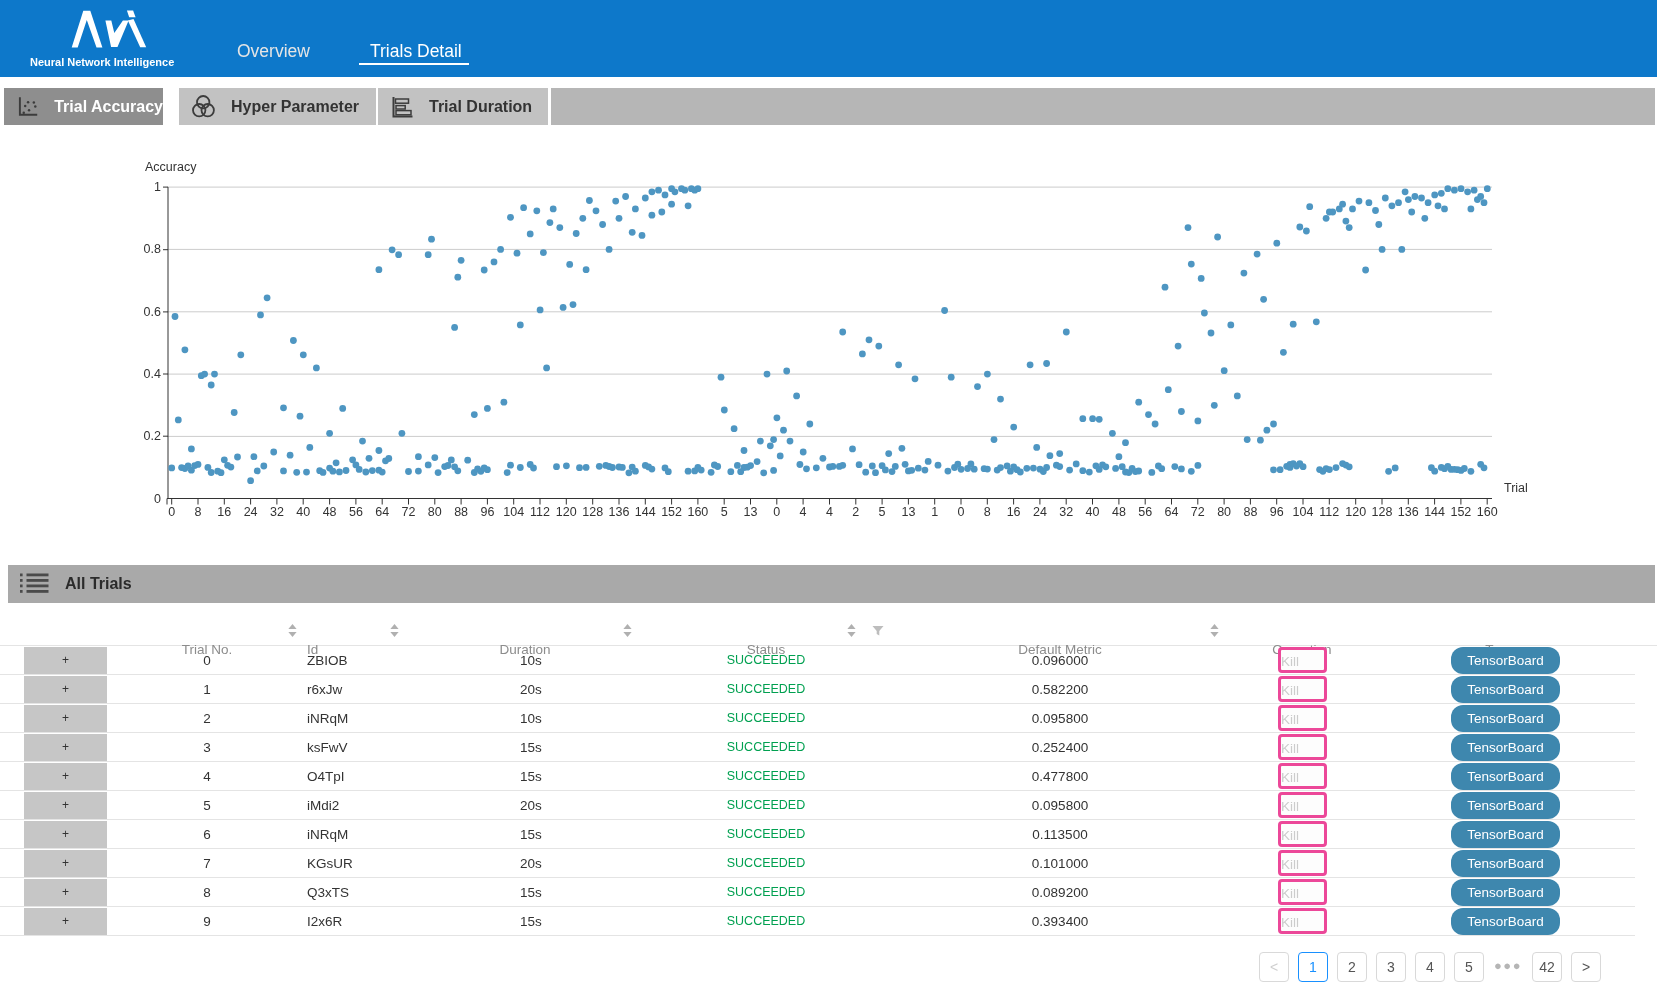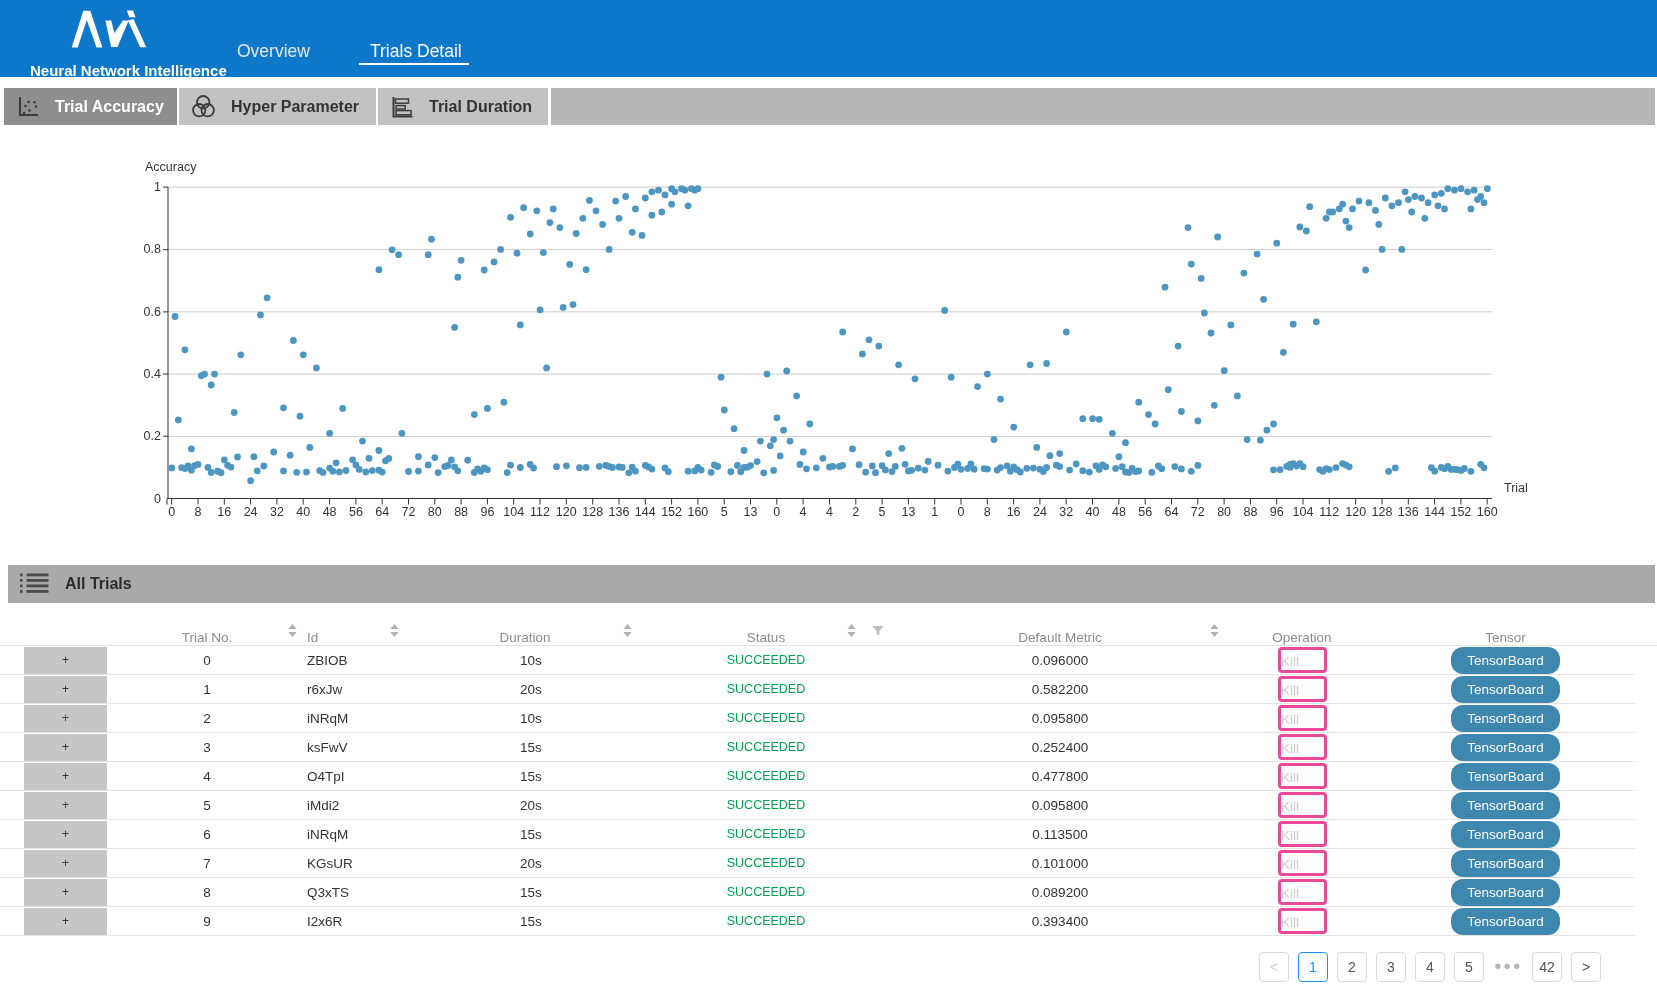--- a/index.html
+++ b/index.html
@@ -2,29 +2,29 @@
 <html><head>
 <meta charset="utf-8">
 <style>
 * { margin:0; padding:0; box-sizing:border-box; }
 html,body { width:1657px; height:984px; background:#fff; font-family:"Liberation Sans", sans-serif; overflow:hidden; }
 #page { position:relative; width:1657px; height:984px; }
 
 
 #hdr { position:absolute; left:0; top:0; width:1657px; height:77px; background:#0d78ca; }
 #logo { position:absolute; left:71px; top:10px; }
-#logotext { position:absolute; left:30px; top:62px; color:#fff; font-size:15px; font-weight:bold; }
+#logotext { position:absolute; left:30px; top:56px; color:#fff; font-size:11px; font-weight:bold; }
 .navtab { position:absolute; top:41px; font-size:17.5px; }
 #nav-ov { left:237px; color:#e5e5e5; }
 #nav-td { left:370px; color:#fff; }
 #nav-underline { position:absolute; left:359px; top:63px; width:110px; height:2px; background:#fff; }
 
 
 .tab { position:absolute; top:88px; height:37px; display:flex; align-items:center; }
-#tab1 { left:4px; width:173px; background:#8e8e8e; }
+#tab1 { left:4px; width:159px; background:#8e8e8e; }
 #tab2 { left:179px; width:197px; background:#c2c2c2; }
 #tab3 { left:378px; width:170px; background:#c2c2c2; }
 #tabrest { position:absolute; left:551px; top:88px; width:1104px; height:37px; background:#b6b6b6; }
 .tab .ticon { margin-left:13px; }
 .tab .tlabel { margin-left:16px; font-size:16px; font-weight:bold; color:#333; white-space:nowrap; }
 #tab1 .tlabel { color:#fff; }
 
 
 #chart { position:absolute; left:0; top:140px; }
 #chart .grid line { stroke:#ccc; stroke-width:1; }
@@ -35,21 +35,21 @@
 #chart .ylab text { text-anchor:end; }
 #chart .dots circle { fill:#4e96c2; }
 
 
 #atbar { position:absolute; left:8px; top:565px; width:1647px; height:38px; background:#a9a9a9; display:flex; align-items:center; }
 #atbar .albl { font-size:16px; font-weight:bold; color:#2b2b2b; margin-left:14px; }
 
 
 #tbl { position:absolute; left:0; top:618px; width:1657px; }
 #thead { position:relative; height:28px; border-bottom:1px solid #e4e4e4; color:#8c8c8c; font-size:13.5px; }
-.hcell { position:absolute; top:12px; }
+.hcell { position:absolute; top:24px; }
 .sorticon { position:absolute; top:6px; width:9px; height:13px; }
 .trow { position:relative; height:29px; width:1635px; border-bottom:1px solid #e4e4e4; font-size:13.5px; color:#333; }
 .trow .plus { position:absolute; left:24px; top:1px; width:83px; height:27px; background:#c6c6c6; text-align:center; line-height:26px; font-size:12px; color:#333; }
 .trow .c-no { position:absolute; left:150px; width:114px; text-align:center; top:7px; }
 .trow .c-id { position:absolute; left:307px; top:7px; }
 .trow .c-dur { position:absolute; left:520px; width:94px; text-align:left; top:7px; }
 .trow .c-st { position:absolute; left:690px; width:152px; text-align:center; top:7px; color:#00a050; font-size:12.5px; }
 .trow .c-met { position:absolute; left:985px; width:150px; text-align:center; top:7px; }
 .trow .c-op { position:absolute; left:1278px; top:1px; }
 .kill { display:inline-block; width:49px; height:26px; border:3px solid #ec4899; border-radius:4px; background:#fdfdfd; color:#ccc; text-align:left; line-height:24px; font-size:13.5px; }

